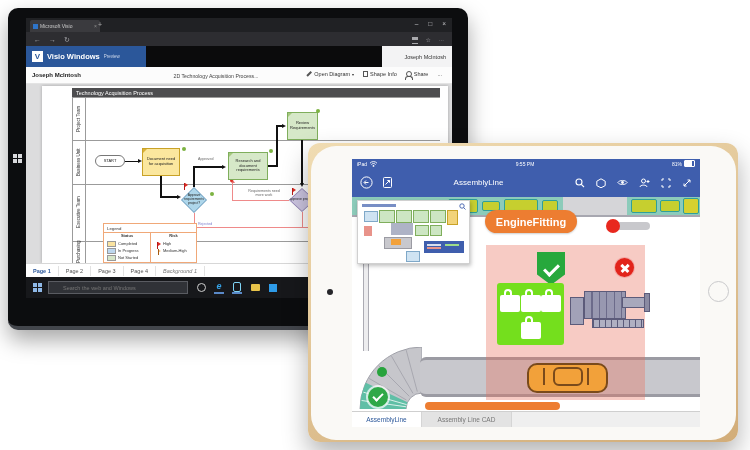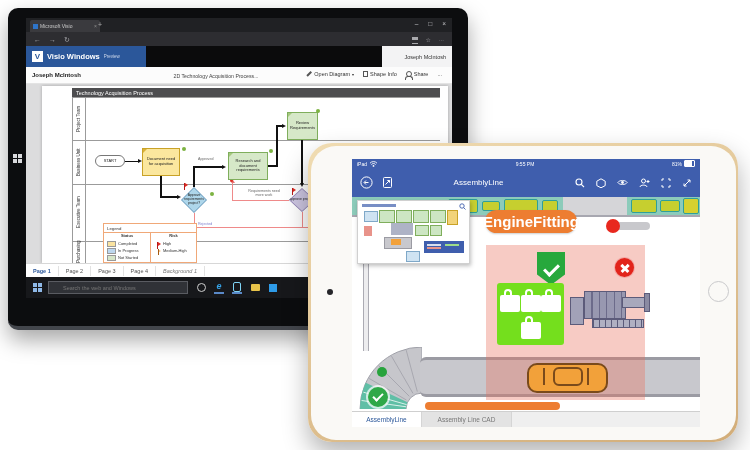--- a/index.html
+++ b/index.html
@@ -71,33 +71,33 @@
   .ptabs{left:0;top:245px;width:426px;height:14px;background:#fff;border-top:1px solid #d7d7d7;
          display:flex;align-items:center;font-size:5.5px;color:#555;box-sizing:border-box}
   .ptab{padding:0 7px;border-right:1px solid #e2e2e2;height:10px;display:flex;align-items:center}
   .ptab.on{color:#2b579a;font-weight:bold}
   .ptab.bg{font-style:italic;color:#777}
   .tbar{left:0;top:259px;width:426px;height:21px;background:#17181b;display:flex;align-items:center}
   .tsearch{width:140px;height:13px;background:#303237;border:1px solid #5a5c62;margin-left:6px;
            color:#b9bbbf;font-size:5.5px;padding-left:14px;box-sizing:border-box;font-family:"Liberation Sans",sans-serif}
   .tico{width:10px;height:10px;margin-left:8px;display:flex;align-items:center;justify-content:center}
   
-  #ipad{left:308px;top:143px;width:430px;height:299px;border-radius:24px;
+  #ipad{left:308px;top:143px;width:430px;height:299px;border-radius:12px;
         background:linear-gradient(160deg,#f0dcb2,#d2ad79);box-shadow:0 12px 26px rgba(0,0,0,.3)}
   #ibezel{inset:2.5px;border-radius:25px;background:#faf9f6}
   #iscreen{left:44px;top:16px;width:348px;height:268px;background:#fff;overflow:hidden}
   .istatus{left:0;top:0;width:348px;height:9px;background:#3f5ead;color:#fff;font-size:5px;
            display:flex;align-items:center;padding:0 5px;box-sizing:border-box}
   .itool{left:0;top:9px;width:348px;height:29px;background:#3f5ead;display:flex;align-items:center;
          color:#fff;padding:0 8px;box-sizing:border-box}
   .iico{margin-left:11px;display:flex;align-items:center}
   .icanvas{left:0;top:38px;width:348px;height:214px;background:#fff;overflow:hidden}
   .mach{position:absolute;background:#c6cf2f;border:1px solid #2e9f9b;border-radius:2px;box-sizing:border-box}
   .pill{left:133px;top:13px;width:92px;height:23px;background:#ed7d31;border-radius:12px;color:#fff;
-        font-weight:bold;font-size:15px;display:flex;align-items:center;justify-content:center;
+        font-weight:bold;font-size:11px;display:flex;align-items:center;justify-content:center;
         box-shadow:0 1px 2px rgba(0,0,0,.2)}
   .bag{width:20px;height:17px;background:#fff;border-radius:2px;position:relative;margin-top:6px}
   .bag:before{content:"";position:absolute;left:4px;top:-6px;width:8px;height:8px;border:2.5px solid #fff;
               border-bottom:none;border-radius:5px 5px 0 0;box-sizing:border-box}
   .chk{width:12px;height:6px;border-left:3px solid #fff;border-bottom:3px solid #fff;transform:rotate(-45deg)}
   .itabs{left:0;top:252px;width:348px;height:16px;background:#efefef;border-top:1px solid #cfcfcf;
          display:flex;font-size:6.5px;box-sizing:border-box}
   .itab{height:100%;display:flex;align-items:center;justify-content:center;border-right:1px solid #d5d5d5;box-sizing:border-box}
   .itab.on{background:#fff;color:#2b579a;width:70px}
   .itab.off{background:#e3e3e3;color:#777;width:90px}

